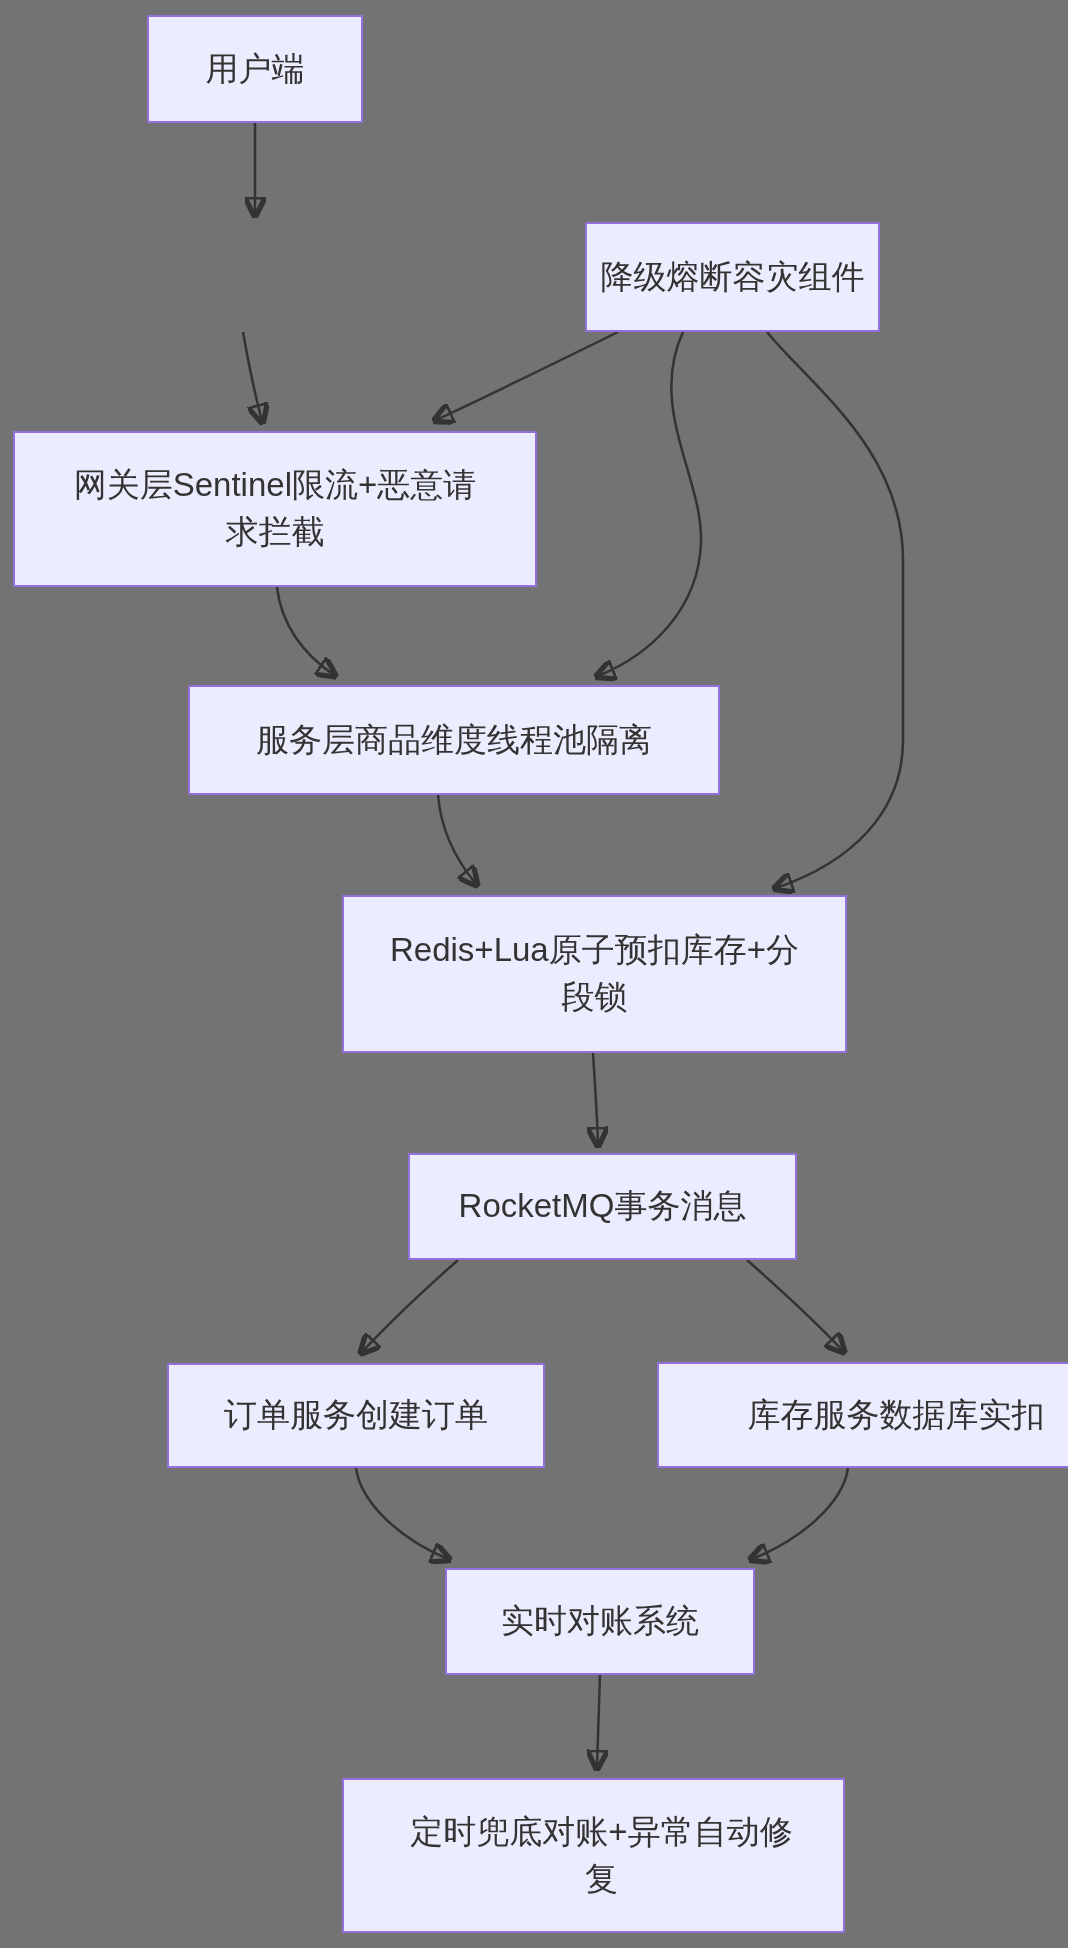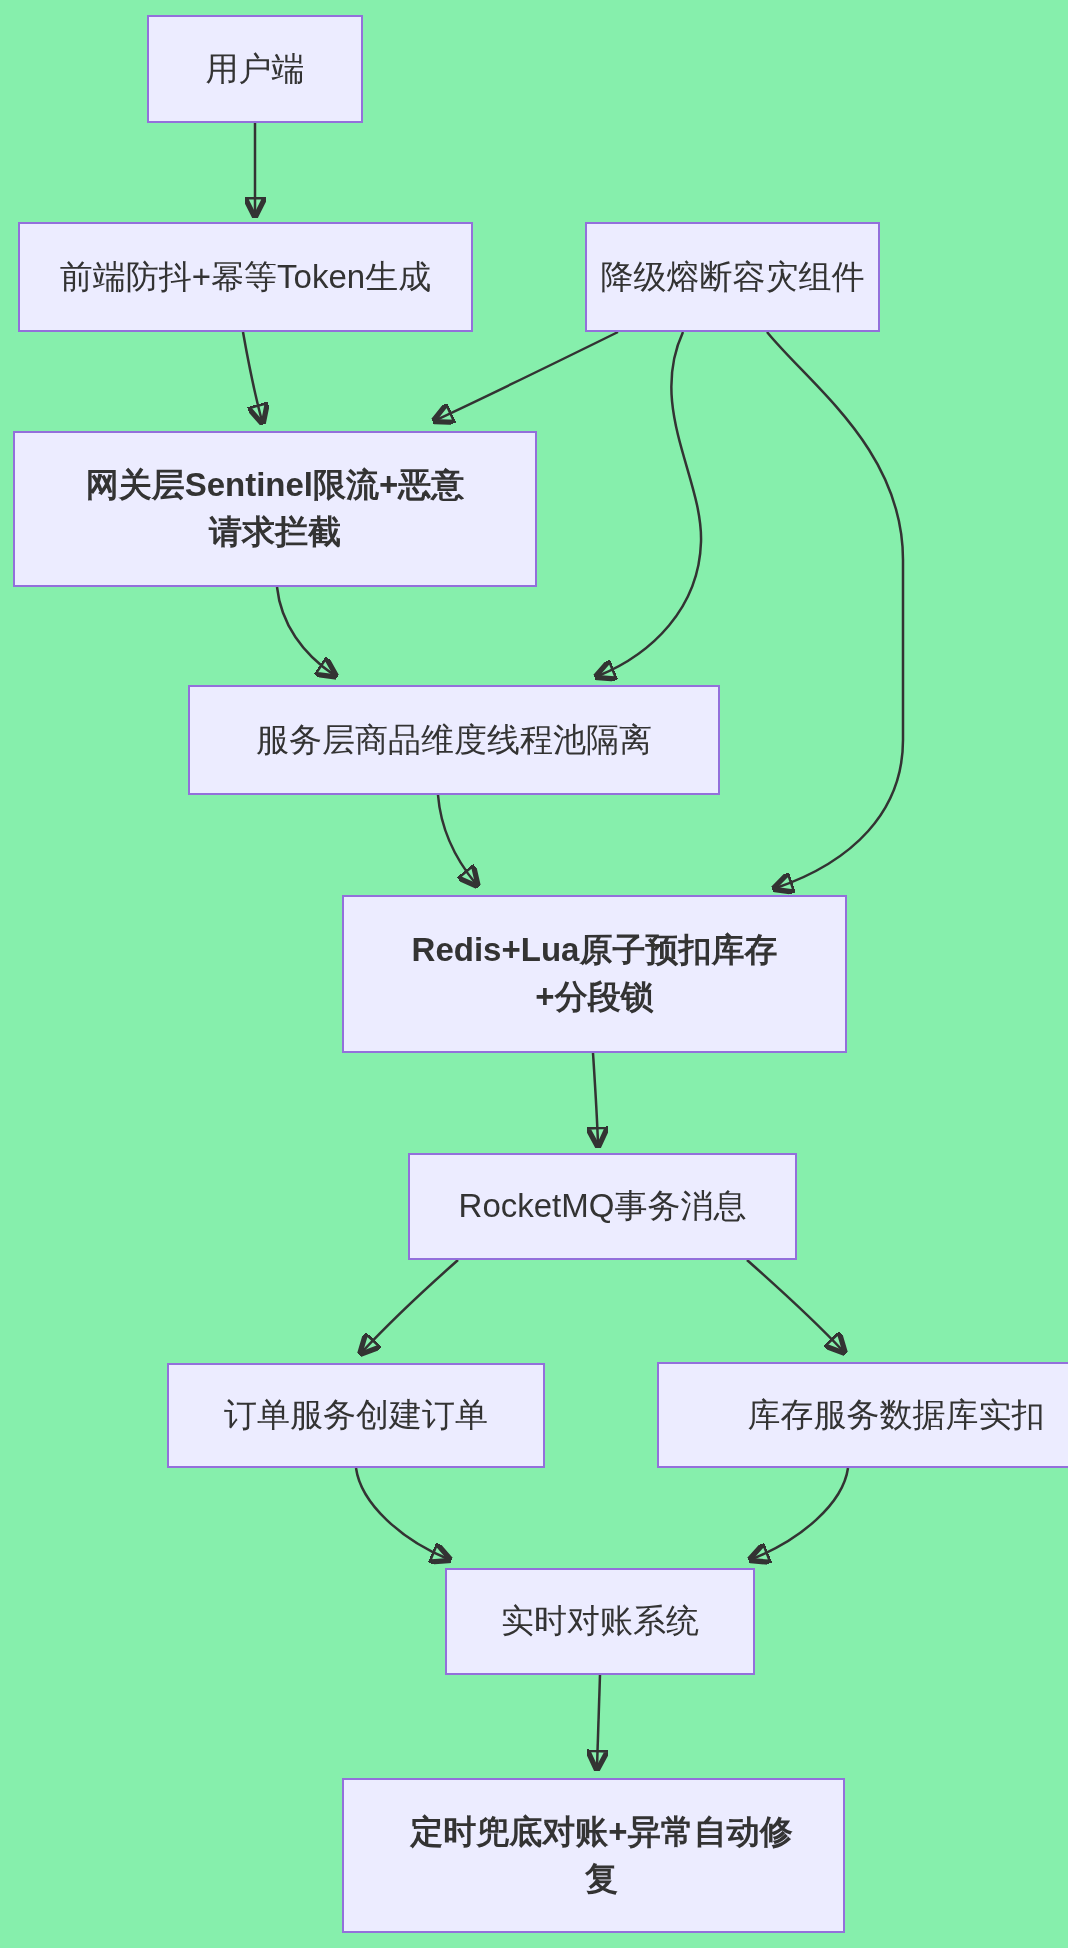--- a/index.html
+++ b/index.html
@@ -4,21 +4,21 @@
 <style>
   html, body {
     margin: 0;
     padding: 0;
     background: #ffffff;
   }
   .canvas {
     position: relative;
     width: 1068px;
     height: 1948px;
-    background: #86efac;
+    background: #737373;
     font-family: "Liberation Sans", "DejaVu Sans", sans-serif;
     overflow: hidden;
   }
   .edges {
     position: absolute;
     left: 0;
     top: 0;
     width: 1068px;
     height: 1948px;
     pointer-events: none;
@@ -40,21 +40,20 @@
     color: #333333;
     font-size: 33px;
     line-height: 1.42;
   }
   .node .lbl {
     display: inline-block;
     padding: 0 8px;
   }
   .node .lbl.wrapcap {
     max-width: 410px;
-    font-weight: bold;
   }
   
   .n-client   { left: 147px; top: 15px;   width: 216px; height: 108px; }
   .n-debounce { left: 18px;  top: 222px;  width: 455px; height: 110px; }
   .n-fallback { left: 585px; top: 222px;  width: 295px; height: 110px; }
   .n-gateway  { left: 13px;  top: 431px;  width: 524px; height: 156px; }
   .n-service  { left: 188px; top: 685px;  width: 532px; height: 110px; }
   .n-redis    { left: 342px; top: 895px;  width: 505px; height: 158px; }
   .n-mq       { left: 408px; top: 1153px; width: 389px; height: 107px; }
   .n-order    { left: 167px; top: 1363px; width: 378px; height: 105px; }
@@ -86,23 +85,20 @@
     <path marker-end="url(#arrow)" d="M 747,1260 C 782,1291 815,1321 843,1351"></path>
     <path marker-end="url(#arrow)" d="M 356,1468 C 361,1504 402,1540 448,1559"></path>
     <path marker-end="url(#arrow)" d="M 848,1468 C 843,1504 800,1540 752,1559"></path>
     <path marker-end="url(#arrow)" d="M 600,1675 C 599,1706 598,1737 597,1767"></path>
   </svg>
 
   <div class="node n-client">
     <span class="lbl">用户端</span>
   </div>
 
-  <div class="node n-debounce">
-    <span class="lbl">前端防抖+幂等Token生成</span>
-  </div>
 
   <div class="node n-fallback">
     <span class="lbl">降级熔断容灾组件</span>
   </div>
 
   <div class="node n-gateway">
     <span class="lbl wrapcap">网关层Sentinel限流+恶意请求拦截</span>
   </div>
 
   <div class="node n-service">

